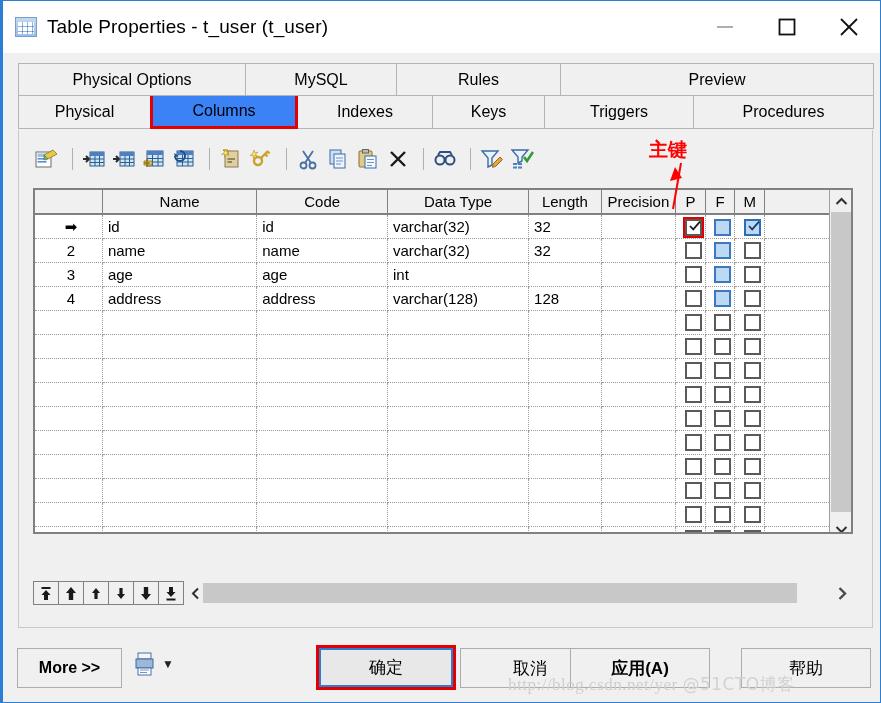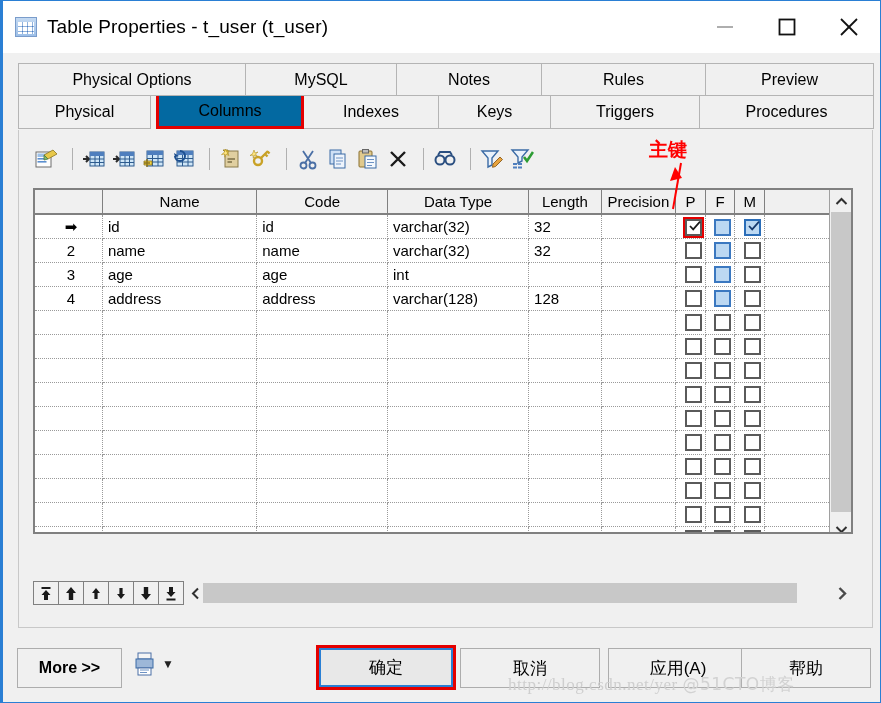--- a/index.html
+++ b/index.html
@@ -60,25 +60,24 @@
     display: flex; align-items: center; justify-content: center;
     background: #f0f0f0;
     border: 1px solid #b4b4b4;
     margin-right: -1px;
     font-size: 16px; color: #000;
     height: 33px;
     position: relative;
   }
   .tabrow.row2 .tab { border-top: none; }
   .tab.active {
-    background: #0369a1;
+    background: #3b82f6;
     border: 3px solid #e40000;
     z-index: 5;
     font-size: 16px;
-    margin-left: 6px;
   }
   .tab-w-phys { flex: 0 0 228px; }
   .tab-w-mysql { flex: 0 0 152px; }
   .tab-w-notes { flex: 0 0 146px; }
   .tab-w-rules { flex: 0 0 165px; }
   .tab-w-preview { flex: 1 1 auto; }
   .tab-w-general { flex: 0 0 133px; }
   .tab-w-columns { flex: 0 0 148px; }
   .tab-w-indexes { flex: 0 0 136px; }
   .tab-w-keys { flex: 0 0 113px; }
@@ -246,21 +245,21 @@
     height: 40px;
   }
   .btn.more { left: 14px; top: 16px; width: 105px; font-size: 16px; font-weight: bold; }
   .btn.ok {
     left: 313px; top: 13px; width: 140px; height: 45px;
     border: 3px solid #e40000;
     box-shadow: inset 0 0 0 2px #2a7fd4;
     background: #e8e8e8;
   }
   .btn.cancel { left: 457px; top: 16px; width: 140px; }
-  .btn.apply { left: 605px; top: 16px; width: 140px; }
+  .btn.apply { left: 567px; top: 16px; width: 140px; font-weight: bold; }
   .btn.help { left: 738px; top: 16px; width: 130px; }
   .printwrap {
     position: absolute; left: 132px; top: 20px;
     display: flex; align-items: center; gap: 7px;
   }
   .watermark {
     position: absolute; left: 505px; top: 672px;
     font-size: 17px; color: #cfcfcf;
     font-family: "Liberation Serif", serif;
     white-space: nowrap;
@@ -300,23 +299,20 @@
     </div>
   </div>
 
   <div class="tabstrip">
     <div class="tabrow row1">
       <div class="tab tab-w-phys">
           <span>Physical Options</span>
         </div>
       <div class="tab tab-w-mysql">
           <span>MySQL</span>
-        </div>
-      <div class="tab tab-w-notes">
-          <span>Notes</span>
         </div>
       <div class="tab tab-w-rules">
           <span>Rules</span>
         </div>
       <div class="tab tab-w-preview">
           <span>Preview</span>
         </div>
     </div>
     <div class="tabrow row2">
       <div class="tab tab-w-general">

